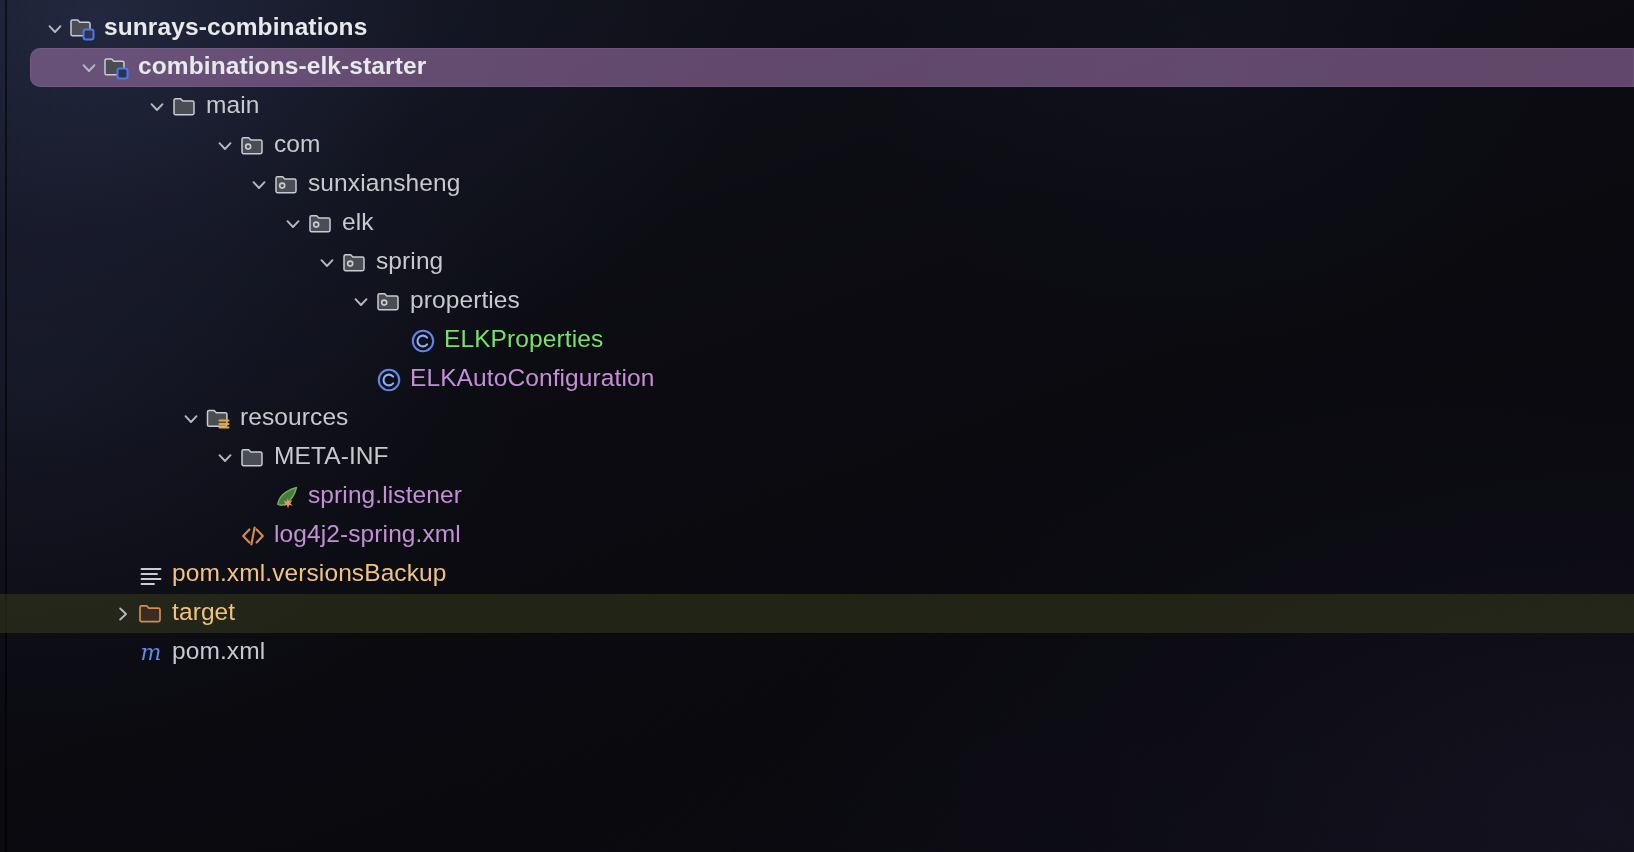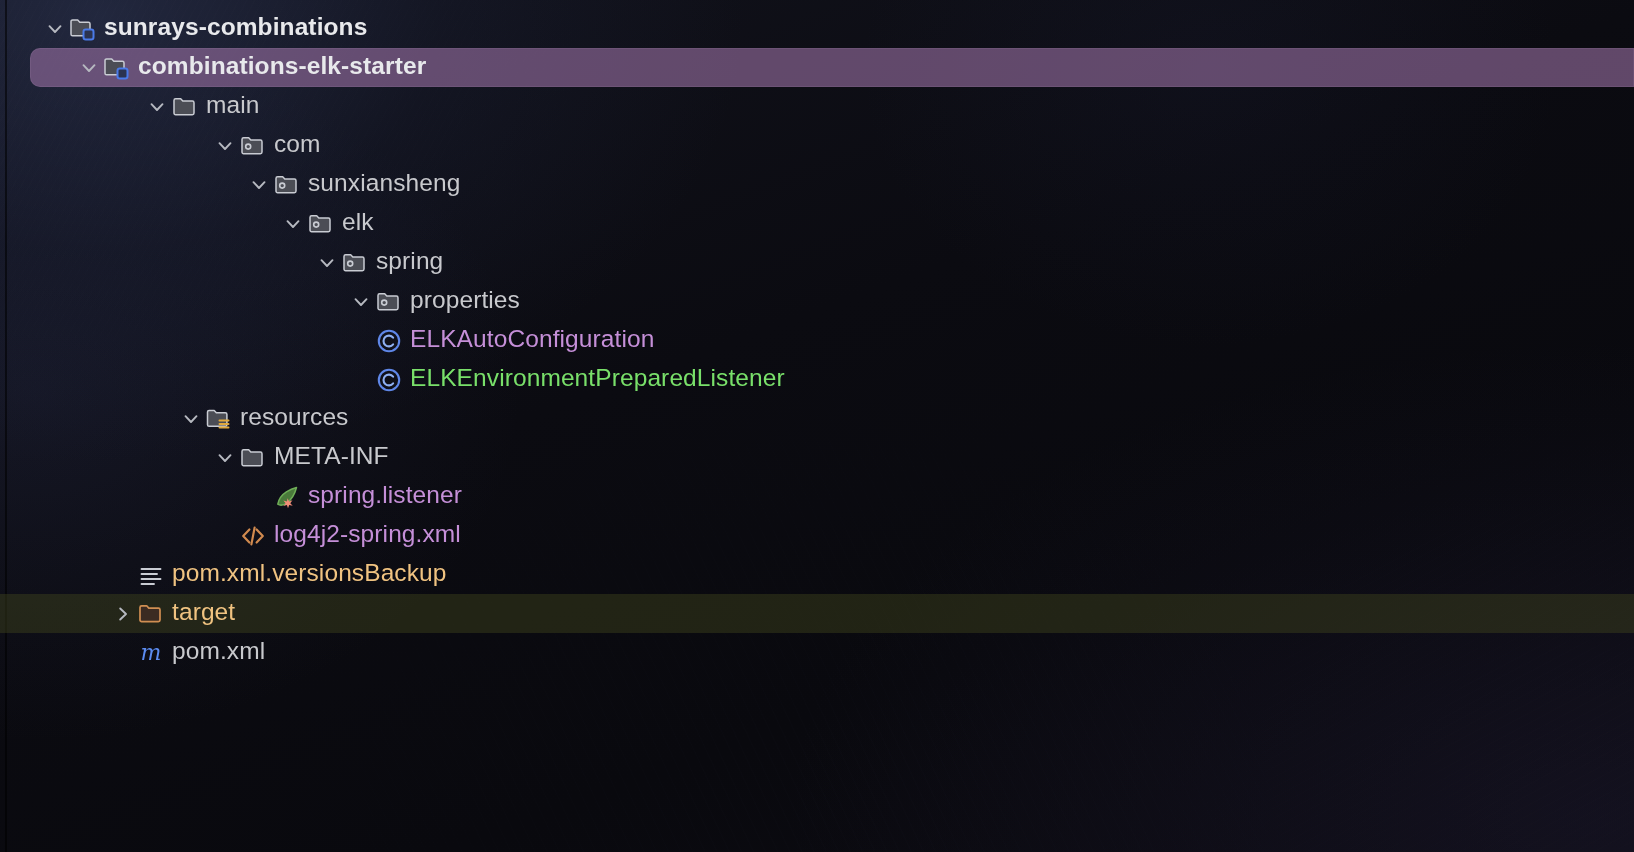--- a/index.html
+++ b/index.html
@@ -268,41 +268,41 @@
         <div class="icon">
           <svg width="30" height="30" viewBox="0 0 30 30">
             <path d="M4 8.4a1.6 1.6 0 0 1 1.6-1.6h5.1l2.1 2.3h9.6A1.6 1.6 0 0 1 24 10.7v10.4a1.6 1.6 0 0 1-1.6 1.6H5.6A1.6 1.6 0 0 1 4 21.1z" fill="#4b4d55" stroke="#c9ccd3" stroke-width="1.5" stroke-linejoin="round"></path>
             <circle cx="10.2" cy="15.6" r="2.5" fill="none" stroke="#c9ccd3" stroke-width="1.6"></circle>
           </svg>
         </div>
         <div class="label">properties</div>
       </div>
       <div class="row">
         <div class="row-bg"></div>
-        <div class="indent" style="width: 348px;"></div>
+        <div class="indent" style="width: 382px;"></div>
         <div class="arrow empty"></div>
         <div class="icon">
           <svg width="30" height="30" viewBox="0 0 30 30">
             <circle cx="15" cy="15" r="10.2" fill="none" stroke="#5f87e8" stroke-width="2.1"></circle>
             <path d="M19.1 11.6a5.4 5.4 0 1 0 0 6.8" fill="none" stroke="#8fb0f2" stroke-width="2.1" stroke-linecap="round"></path>
           </svg>
         </div>
-        <div class="label modified">ELKAutoConfiguration</div>
+        <div class="label added">ELKProperties</div>
       </div>
       <div class="row">
         <div class="row-bg"></div>
         <div class="indent" style="width: 348px;"></div>
         <div class="arrow empty"></div>
         <div class="icon">
           <svg width="30" height="30" viewBox="0 0 30 30">
             <circle cx="15" cy="15" r="10.2" fill="none" stroke="#5f87e8" stroke-width="2.1"></circle>
             <path d="M19.1 11.6a5.4 5.4 0 1 0 0 6.8" fill="none" stroke="#8fb0f2" stroke-width="2.1" stroke-linecap="round"></path>
           </svg>
         </div>
-        <div class="label added">ELKEnvironmentPreparedListener</div>
+        <div class="label modified">ELKAutoConfiguration</div>
       </div>
       <div class="row">
         <div class="row-bg"></div>
         <div class="indent" style="width: 178px;"></div>
         <div class="arrow">
           <svg width="20" height="20" viewBox="0 0 20 20">
             <path d="M4.5 7.2L10 13 15.5 7.2" fill="none" stroke="#b6b9c0" stroke-width="1.9" stroke-linecap="round" stroke-linejoin="round"></path>
           </svg>
         </div>
         <div class="icon">

